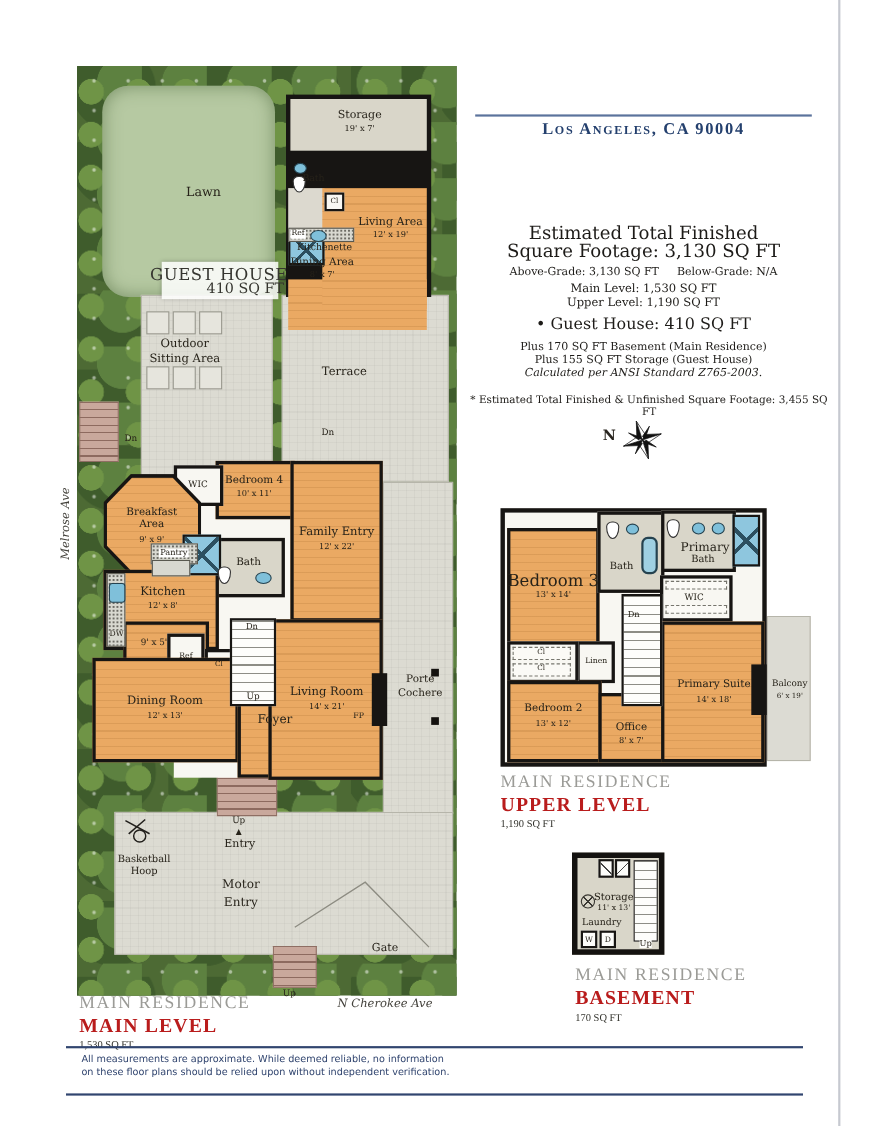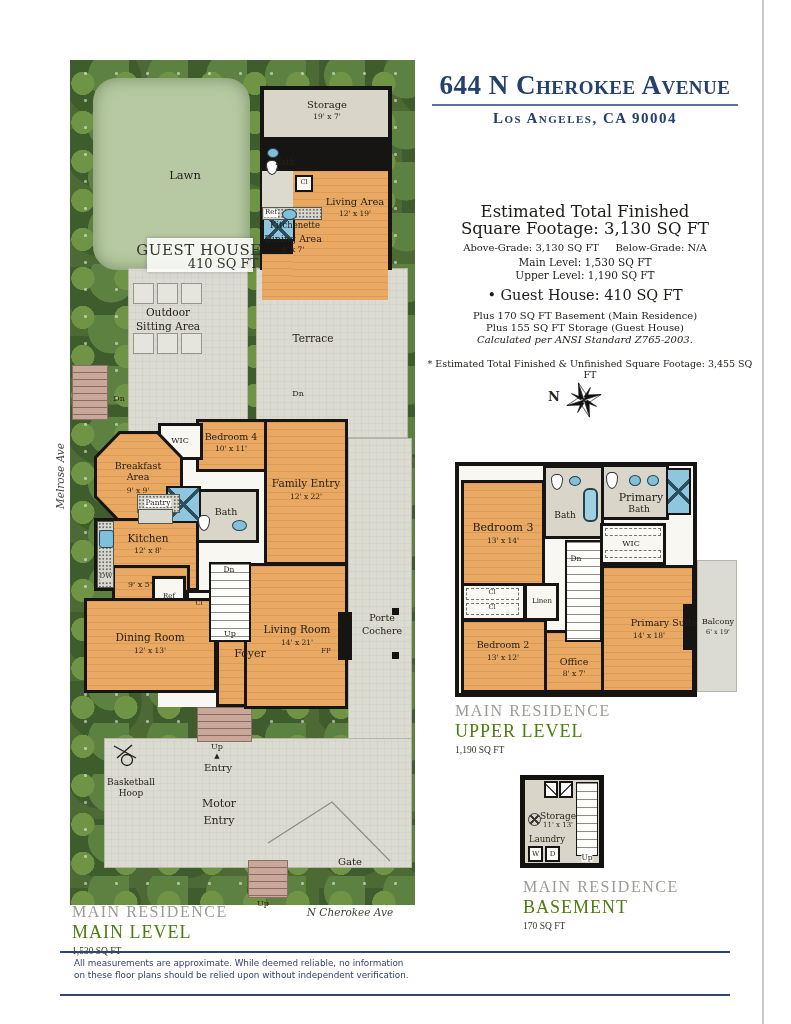--- a/index.html
+++ b/index.html
@@ -96,21 +96,21 @@
     font-size:15px;letter-spacing:1.5px;color:#24406e;z-index:6}
   .summary{position:absolute;left:435px;top:203px;width:300px;text-align:center;color:#1d1b18;z-index:6}
   .sm-h{font-size:16.5px;line-height:1.05;font-weight:500}
   .sm-tiny{font-size:10px;margin-top:4px}
   .sm-bul{font-size:14.5px;margin-top:6px}
   .sm-sub{font-size:10.5px;margin-top:3px}
   .sm-it{font-style:italic}
   .footnote{position:absolute;left:425px;top:358px;width:330px;text-align:center;font-size:9.5px;color:#1d1b18;z-index:6}
   .sect{position:absolute;z-index:6;font-family:"Liberation Serif",serif}
   .sect .eyebrow{font-size:16px;letter-spacing:1.5px;color:#9b9b97}
-  .sect .stitle{font-size:18px;letter-spacing:1px;color:#4d7c0f;font-weight:normal;margin-top:1px}
+  .sect .stitle{font-size:18px;letter-spacing:1px;color:#b91c1c;font-weight:bold;margin-top:1px}
   .sect .ssqft{font-size:9.5px;color:#35352f;margin-top:3px}
   .street{position:absolute;font-style:italic;font-size:10.5px;color:#44423c;z-index:6}
   .footer-line{position:absolute;left:60px;width:670px;height:2px;background:#31456f;z-index:6}
   .footer-text{position:absolute;left:74px;top:957px;font-family:"DejaVu Sans","Liberation Sans",sans-serif;
     font-size:8.8px;line-height:12.4px;color:#31456f;z-index:6}
   .vguide{position:absolute;left:762px;top:0;width:2px;height:1024px;background:#c6c9d0;z-index:0}
   svg{display:block}
 </style>
 </head>
 <body>
@@ -246,21 +246,20 @@
     <div class="abs" style="left:190px;top:735px;z-index:6">
       <svg width="140" height="72" viewBox="0 0 140 72">
           <path d="M8,48 L72,7 L130,66" fill="none" stroke="#8d8c82" stroke-width="1.2"></path>
         </svg>
     </div>
   </div>
 
   <div class="street" style="left:20px;top:470px;width:80px;text-align:center;transform:rotate(-90deg)">Melrose Ave</div>
   <div class="street" style="left:305px;top:906px;width:90px;text-align:center">N Cherokee Ave</div>
 
-  <div class="title">644 N Cherokee Avenue</div>
   <div class="title-rule"></div>
   <div class="subtitle">Los Angeles, CA 90004</div>
 
   <div class="summary">
     <div class="sm-h">Estimated Total Finished</div>
     <div class="sm-h">Square Footage: 3,130 SQ FT</div>
     <div class="sm-tiny">
       <span>Above-Grade: 3,130 SQ FT</span>
       <span style="display:inline-block;width:10px"></span>
       <span>Below-Grade: N/A</span>
@@ -312,35 +311,35 @@
     <div class="room" style="left:142px;top:99px;width:94px;height:128px"></div>
 
     <div class="toilet" style="left:92px;top:8px;width:10px;height:14px"></div>
     <div class="sink" style="left:110px;top:10px;width:10px;height:8px"></div>
     <div class="tub" style="left:124px;top:22px;width:15px;height:34px"></div>
     <div class="toilet" style="left:147px;top:6px;width:10px;height:15px"></div>
     <div class="sink" style="left:170px;top:9px;width:10px;height:9px"></div>
     <div class="sink" style="left:188px;top:9px;width:10px;height:9px"></div>
     <div class="blk" style="left:224px;top:138px;width:14px;height:46px;z-index:5"></div>
 
-    <div class="L" style="left:44px;top:62px;font-size:11px">Bedroom 3</div>
+    <div class="L" style="left:44px;top:62px;font-size:15px">Bedroom 3</div>
     <div class="L" style="left:44px;top:75px;font-size:7.5px">13' x 14'</div>
     <div class="L" style="left:106px;top:49px;font-size:9px">Bath</div>
     <div class="L" style="left:182px;top:32px;font-size:11px">Primary</div>
     <div class="L" style="left:180px;top:43px;font-size:9px">Bath</div>
     <div class="L" style="left:172px;top:78px;font-size:8px">WIC</div>
     <div class="L" style="left:117px;top:93px;font-size:7.5px">Dn</div>
     <div class="L" style="left:83px;top:136px;font-size:7px">Linen</div>
     <div class="L" style="left:33px;top:127px;font-size:6.5px">Cl</div>
     <div class="L" style="left:33px;top:142px;font-size:6.5px">Cl</div>
     <div class="L" style="left:44px;top:179px;font-size:9.5px">Bedroom 2</div>
     <div class="L" style="left:44px;top:192px;font-size:7.5px">13' x 12'</div>
     <div class="L" style="left:115px;top:196px;font-size:9.5px">Office</div>
     <div class="L" style="left:115px;top:208px;font-size:7.5px">8' x 7'</div>
-    <div class="L" style="left:205px;top:157px;font-size:9.5px">Primary Suite</div>
+    <div class="L" style="left:190px;top:157px;font-size:9.5px">Primary Suite</div>
     <div class="L" style="left:190px;top:170px;font-size:7.5px">14' x 18'</div>
   </div>
 
   <div class="pave" style="left:697px;top:560px;width:40px;height:132px;z-index:2;background:#dcdbd3"></div>
   <div class="L" style="left:718px;top:622px;font-size:8px">Balcony</div>
   <div class="L" style="left:718px;top:633px;font-size:6.5px">6' x 19'</div>
 
   <div class="sect" style="left:455px;top:702px">
     <div class="eyebrow">MAIN RESIDENCE</div>
     <div class="stitle">UPPER LEVEL</div>

